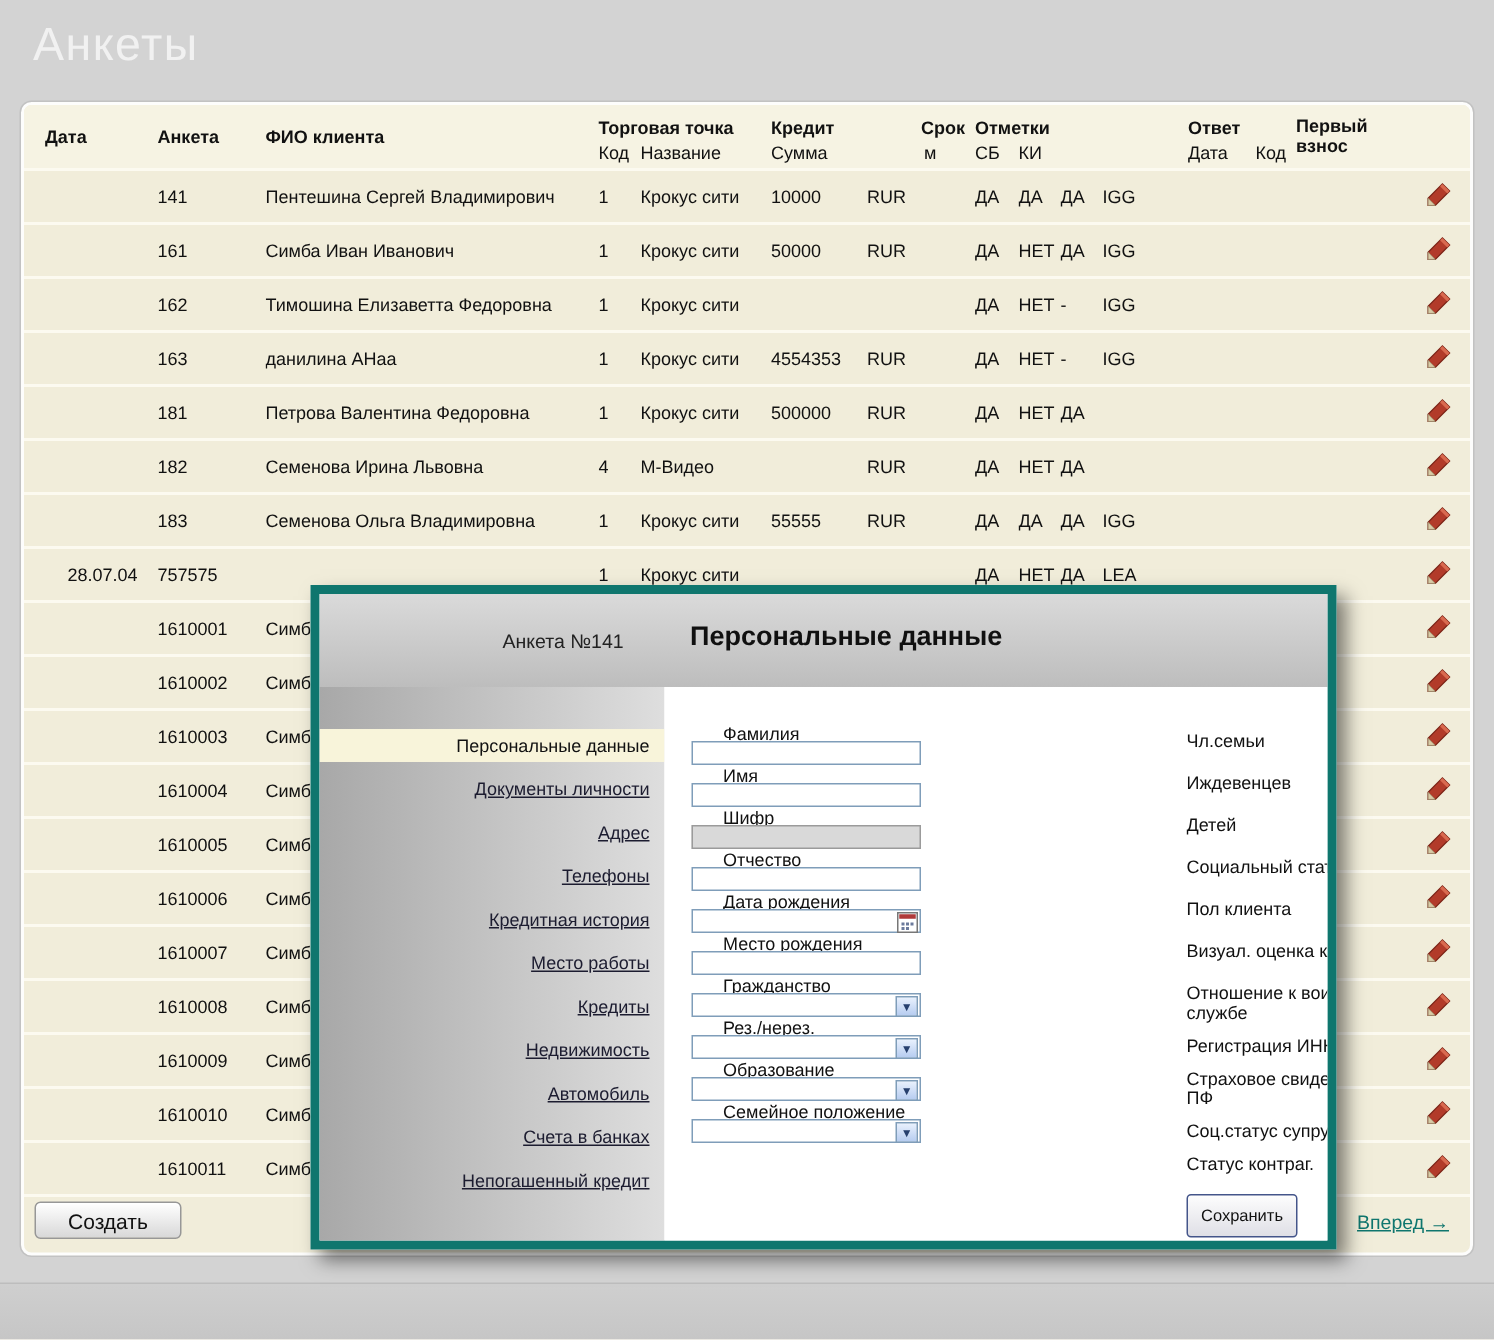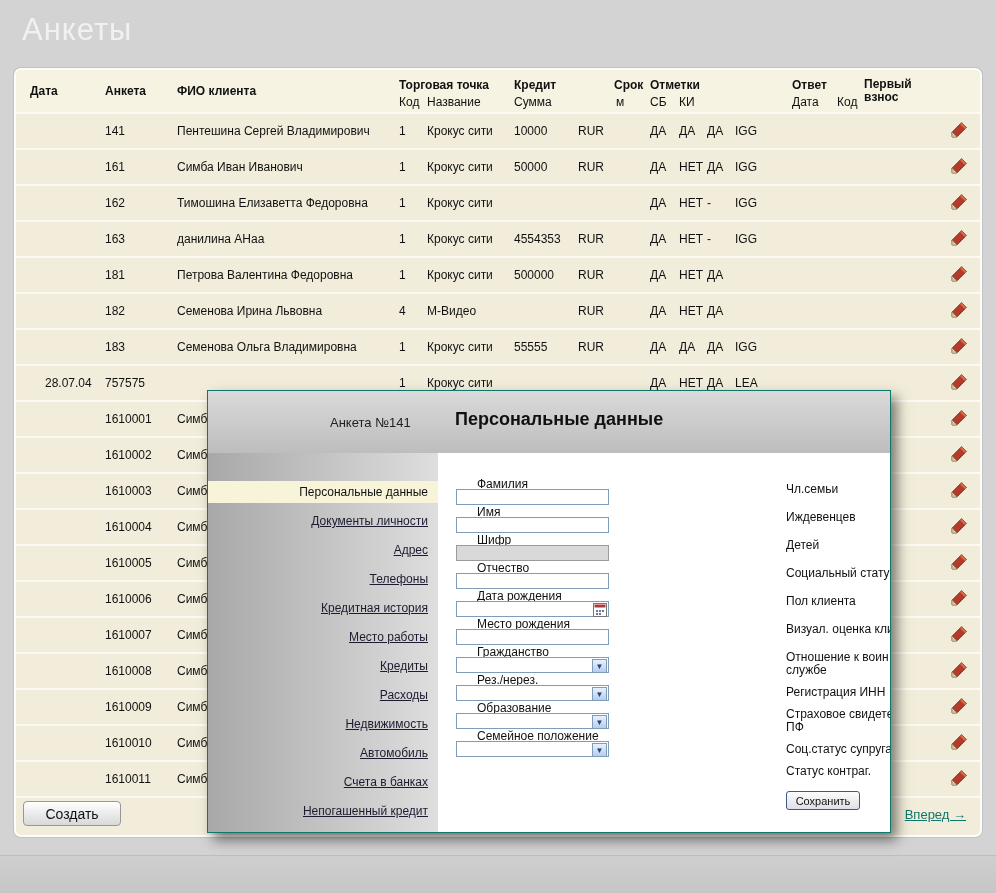--- a/index.html
+++ b/index.html
@@ -35,21 +35,21 @@
   .tfoot { position: absolute; left: 0; right: 0; bottom: 0; height: 40px; }
   .create-btn { position: absolute; left: 7px; top: 6px; min-width: 98px; height: 25px;
                 font-family: "Liberation Sans", sans-serif; font-size: 14px; color: #111;
                 background: linear-gradient(#ffffff, #d8d8d8); border: 1px solid #979797;
                 border-radius: 4px; cursor: pointer; box-shadow: 0 1px 0 rgba(255,255,255,.8) inset; }
   .fwd-link { position: absolute; right: 14px; top: 12px; font-size: 13px; color: #0f766e;
               text-decoration: underline; cursor: pointer; }
 
   
   .modal { position: absolute; left: 207px; top: 390px; width: 684px; height: 443px; z-index: 10;
-           background: #ffffff; border: 1px solid #0f766e;
+           background: #ffffff; border: 6px solid #0f766e;
            box-shadow: 6px 7px 12px rgba(0,0,0,0.5); overflow: hidden; }
   .modal-header { position: relative; height: 62px;
                   background: linear-gradient(#dadada, #bdbdbd); }
   .m-formno { position: absolute; left: 122px; top: 24px; font-size: 13px; color: #222; }
   .m-title  { position: absolute; left: 247px; top: 18px; font-size: 18px; font-weight: bold; color: #101010; }
 
   .modal-body { display: flex; height: 380px; }
   .sidebar { width: 230px; flex: 0 0 230px; padding-top: 28px;
              background: linear-gradient(to right, #a8a8a8, #dedede); }
   .menu-item { height: 22px; margin-bottom: 7px; display: flex; justify-content: flex-end;
@@ -72,21 +72,21 @@
   .type-select .sel-arrow { display: block; }
   .type-select .input-box { cursor: pointer; }
   .cal-btn { display: none; position: absolute; right: 2px; top: 2px; width: 14px; height: 14px; cursor: pointer; }
   .type-date .cal-btn { display: block; }
 
   .right-col { position: absolute; left: 348px; top: 30px; width: 112px; }
   .r-label { font-size: 12px; line-height: 13px; margin-bottom: 15px;
              white-space: pre-line; overflow: hidden; }
   .r-label:nth-child(n+7) { margin-bottom: 9px; }
 
-  .save-btn { position: absolute; left: 348px; top: 338px; min-width: 74px; height: 19px;
+  .save-btn { position: absolute; left: 348px; top: 338px; min-width: 74px; height: 29px;
               font-family: "Liberation Sans", sans-serif; font-size: 11px; color: #111;
               background: linear-gradient(#fdfdfd, #dfdfe6); border: 1px solid #44558a;
               border-radius: 3px; cursor: pointer; }
 
   .bottom-strip { position: absolute; left: 0; top: 855px; width: 996px; height: 38px;
                   border-top: 1px solid #bdbdbd; background: linear-gradient(#cfcfcf, #c6c6c6); }
 </style>
 </head>
 <body>
 
@@ -665,23 +665,20 @@
   </div>
 
   <div class="menu-item">
     <span class="menu-label">Место работы</span>
   </div>
 
   <div class="menu-item">
     <span class="menu-label">Кредиты</span>
   </div>
 
-  <div class="menu-item">
-    <span class="menu-label">Расходы</span>
-  </div>
 
   <div class="menu-item">
     <span class="menu-label">Недвижимость</span>
   </div>
 
   <div class="menu-item">
     <span class="menu-label">Автомобиль</span>
   </div>
 
   <div class="menu-item">

